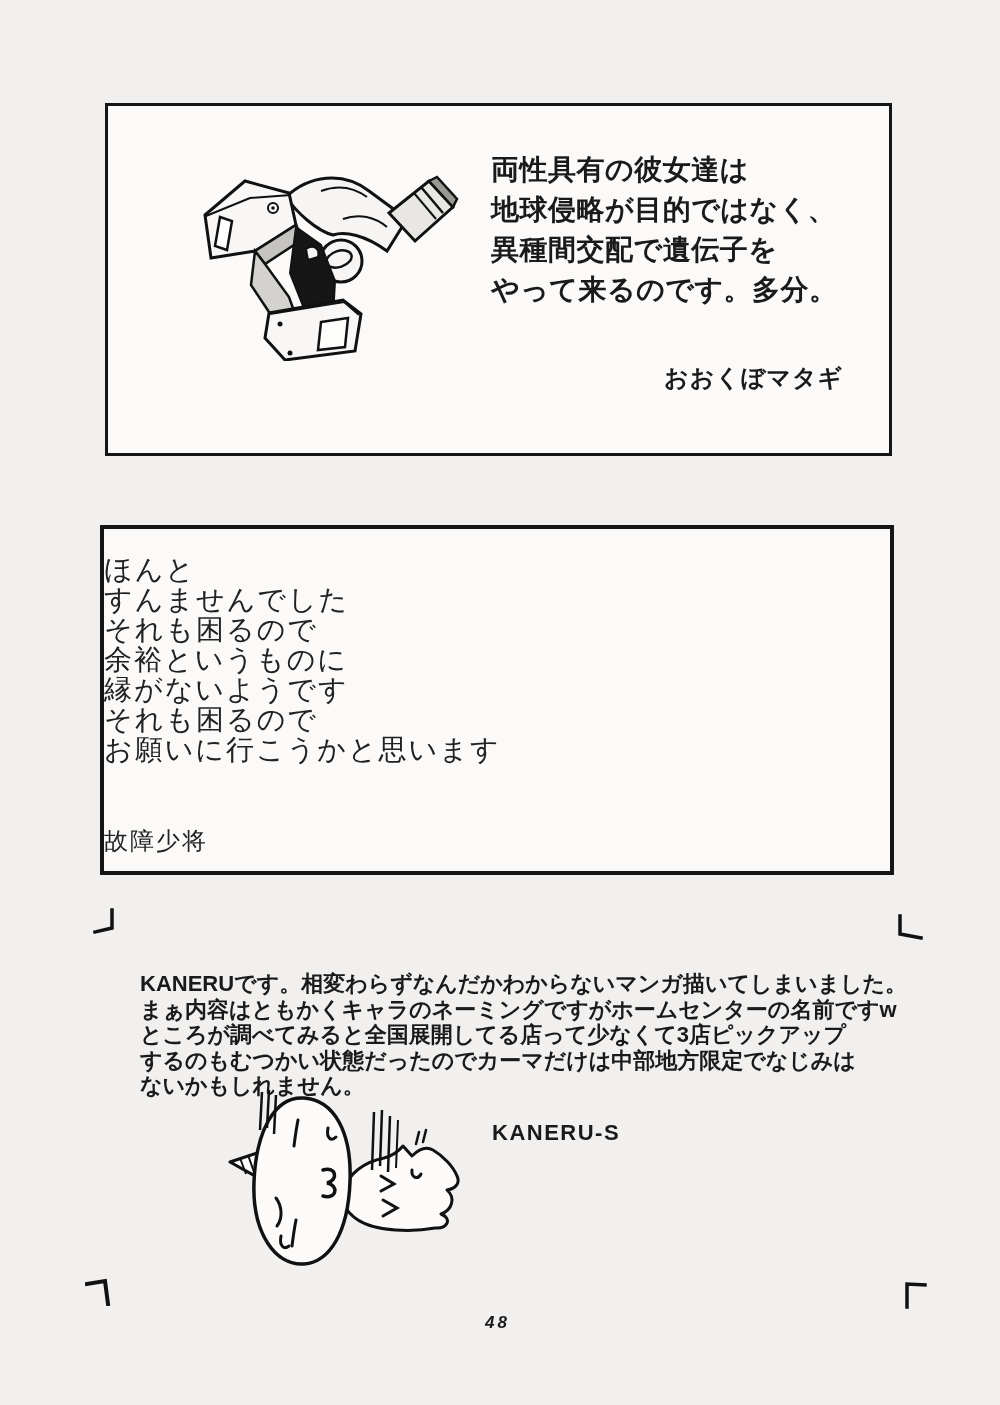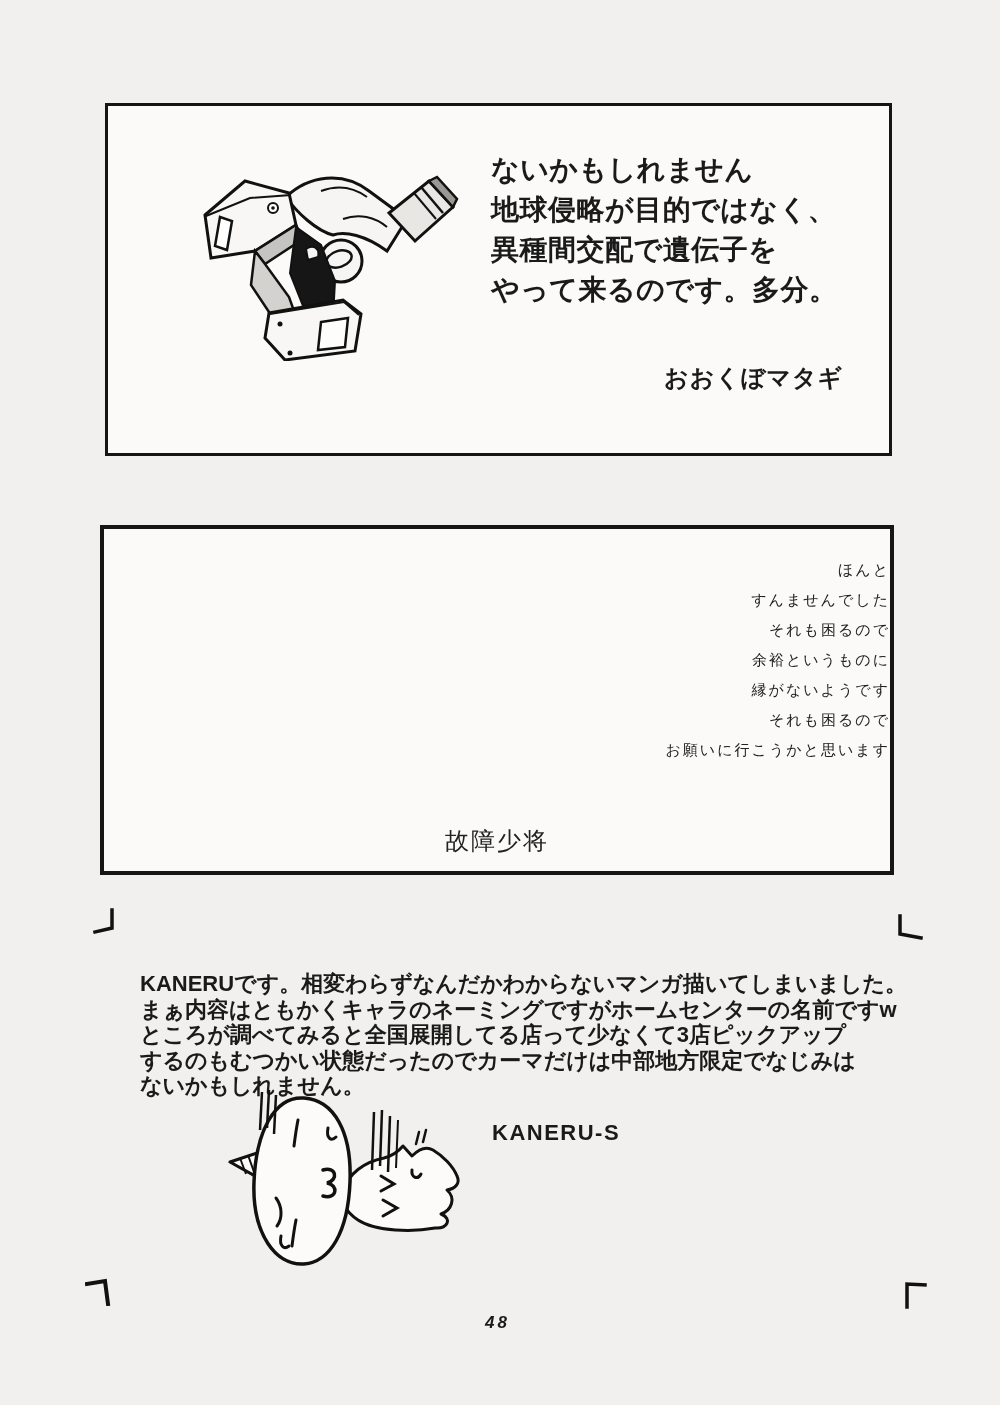--- a/index.html
+++ b/index.html
@@ -8,22 +8,22 @@
     background:#f1f0ee;overflow:hidden;
     font-family:"Liberation Sans",sans-serif;color:#1a1a1a;
   }
   .panel{position:absolute;background:#fbfaf8;border:3px solid #151515;}
   #panel-alien{left:105px;top:103px;width:781px;height:347px;}
   #panel-apology{left:100px;top:525px;width:786px;height:342px;border-width:4px;}
   .drill-svg{position:absolute;left:85px;top:55px;width:270px;height:200px;}
   .alien-text{position:absolute;left:383px;top:44px;font-size:28px;font-weight:bold;line-height:40px;letter-spacing:0.5px;white-space:nowrap;}
   .alien-sign{position:absolute;right:46px;top:256px;font-size:24px;font-weight:bold;letter-spacing:1px;}
   .handwritten{font-family:"DejaVu Sans",sans-serif;font-weight:normal;color:#222;}
-  .apology-text{position:absolute;left:0;right:0;top:26px;text-align:right;font-size:15px;line-height:30px;letter-spacing:2px;}
-  .apology-sign{position:absolute;left:0;right:0;top:296px;text-align:center;font-size:24px;letter-spacing:2px;}
+  .apology-text{position:absolute;left:0;right:0;top:26px;text-align:left;font-size:28px;line-height:30px;letter-spacing:2px;}
+  .apology-sign{position:absolute;left:0;right:0;top:296px;text-align:left;font-size:24px;letter-spacing:2px;}
   .comment{position:absolute;left:140px;top:963px;font-size:22px;font-weight:bold;line-height:25.5px;white-space:nowrap;margin-top:8px;}
   .credit{position:absolute;left:492px;top:1120px;font-size:22px;font-weight:bold;letter-spacing:1.5px;}
   .doodle-svg{position:absolute;left:226px;top:1090px;width:245px;height:185px;}
   .pagenum{position:absolute;left:485px;top:1313px;font-size:17px;font-weight:bold;font-style:italic;letter-spacing:3px;}
   .trim{position:absolute;}
   svg{display:block;}
 </style>
 </head>
 <body>
 
@@ -58,21 +58,21 @@
       <path d="M113,88 C120,83 127,87 125,96 L115,99 Z" fill="#f6f5f3" stroke="#111" stroke-width="2"></path>
 
       <path d="M76,152 L150,139 L168,153 L162,190 L92,199 L72,177 Z" fill="#f8f7f5" stroke="#111" stroke-width="3"></path>
       <path d="M77,153 L151,141 L166,154" fill="none" stroke="#111" stroke-width="2"></path>
       <path d="M128,161 L155,157 L152,186 L125,189 Z" fill="#fdfdfc" stroke="#111" stroke-width="2.5"></path>
       <circle cx="87" cy="163" r="2.5" fill="#111"></circle>
       <circle cx="97" cy="192" r="2.5" fill="#111"></circle>
     </svg>
 
     <div class="alien-text">
-      <div>ないかもしれません</div>
+      <div>両性具有の彼女達は</div>
       <div>地球侵略が目的ではなく、</div>
       <div>異種間交配で遺伝子を</div>
       <div>やって来るのです。多分。</div>
     </div>
     <div class="alien-sign">おおくぼマタギ</div>
   </div>
 
   <div class="panel" id="panel-apology">
     <div class="apology-text handwritten">
       <div>ほんと</div>

